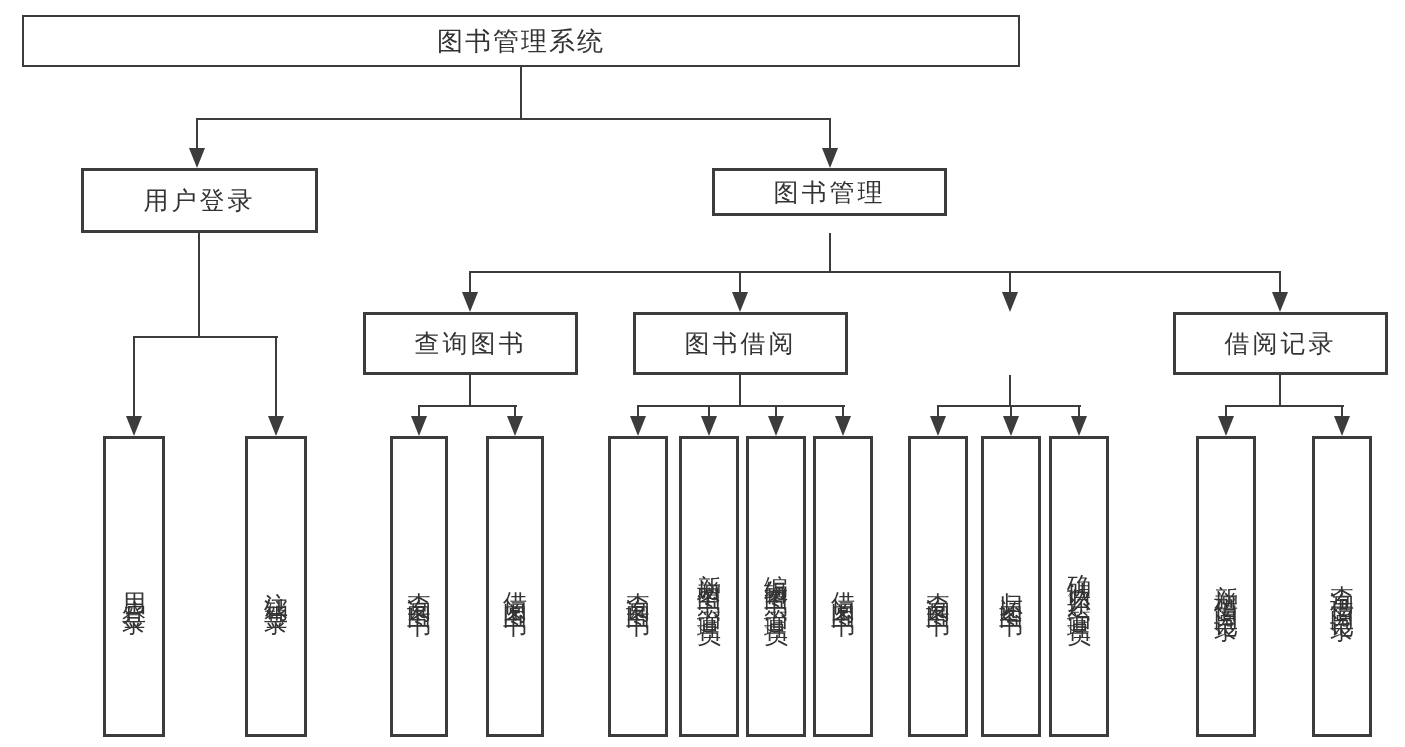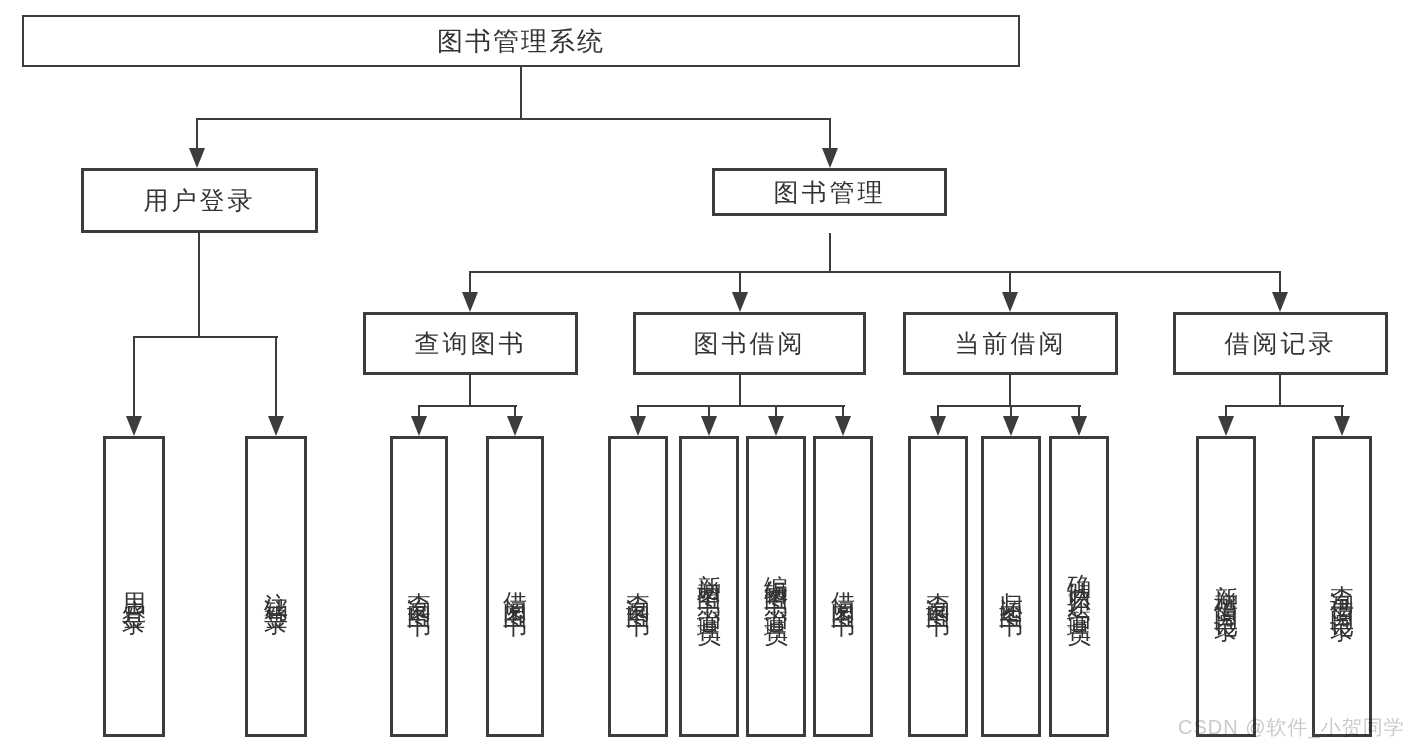--- a/index.html
+++ b/index.html
@@ -44,25 +44,22 @@
   <div class="box lvl-box" style="left:81px;top:168px;width:237px;height:65px;">
     <span>用户登录</span>
   </div>
   <div class="box lvl-box" style="left:712px;top:168px;width:235px;height:48px;">
     <span>图书管理</span>
   </div>
 
   <div class="box lvl-box" style="left:363px;top:312px;width:215px;height:63px;">
     <span>查询图书</span>
   </div>
-  <div class="box lvl-box" style="left:633px;top:312px;width:233px;height:63px;">
+  <div class="box lvl-box" style="left:633px;top:312px;width:215px;height:63px;">
     <span>图书借阅</span>
-  </div>
-  <div class="box lvl-box" style="left:903px;top:312px;width:215px;height:63px;">
-    <span>当前借阅</span>
   </div>
   <div class="box lvl-box" style="left:1173px;top:312px;width:215px;height:63px;">
     <span>借阅记录</span>
   </div>
 
   <div class="box leaf-box" style="left:103px;top:436px;width:62px;height:301px;">
     <span class="vtext">用户登录</span>
   </div>
   <div class="box leaf-box" style="left:245px;top:436px;width:62px;height:301px;">
     <span class="vtext">注销登录</span>
@@ -157,15 +154,14 @@
   <div class="arrow" style="left:1003px;top:416px;"></div>
   <div class="arrow" style="left:1071px;top:416px;"></div>
 
   <div class="line" style="left:1279px;top:375px;width:2px;height:32px;"></div>
   <div class="line" style="left:1225px;top:405px;width:119px;height:2px;"></div>
   <div class="line" style="left:1225px;top:405px;width:2px;height:13px;"></div>
   <div class="line" style="left:1341px;top:405px;width:2px;height:13px;"></div>
   <div class="arrow" style="left:1218px;top:416px;"></div>
   <div class="arrow" style="left:1334px;top:416px;"></div>
 
-  <div class="watermark">CSDN @软件_小贺同学</div>
 
 </div>
 
 </body></html>

